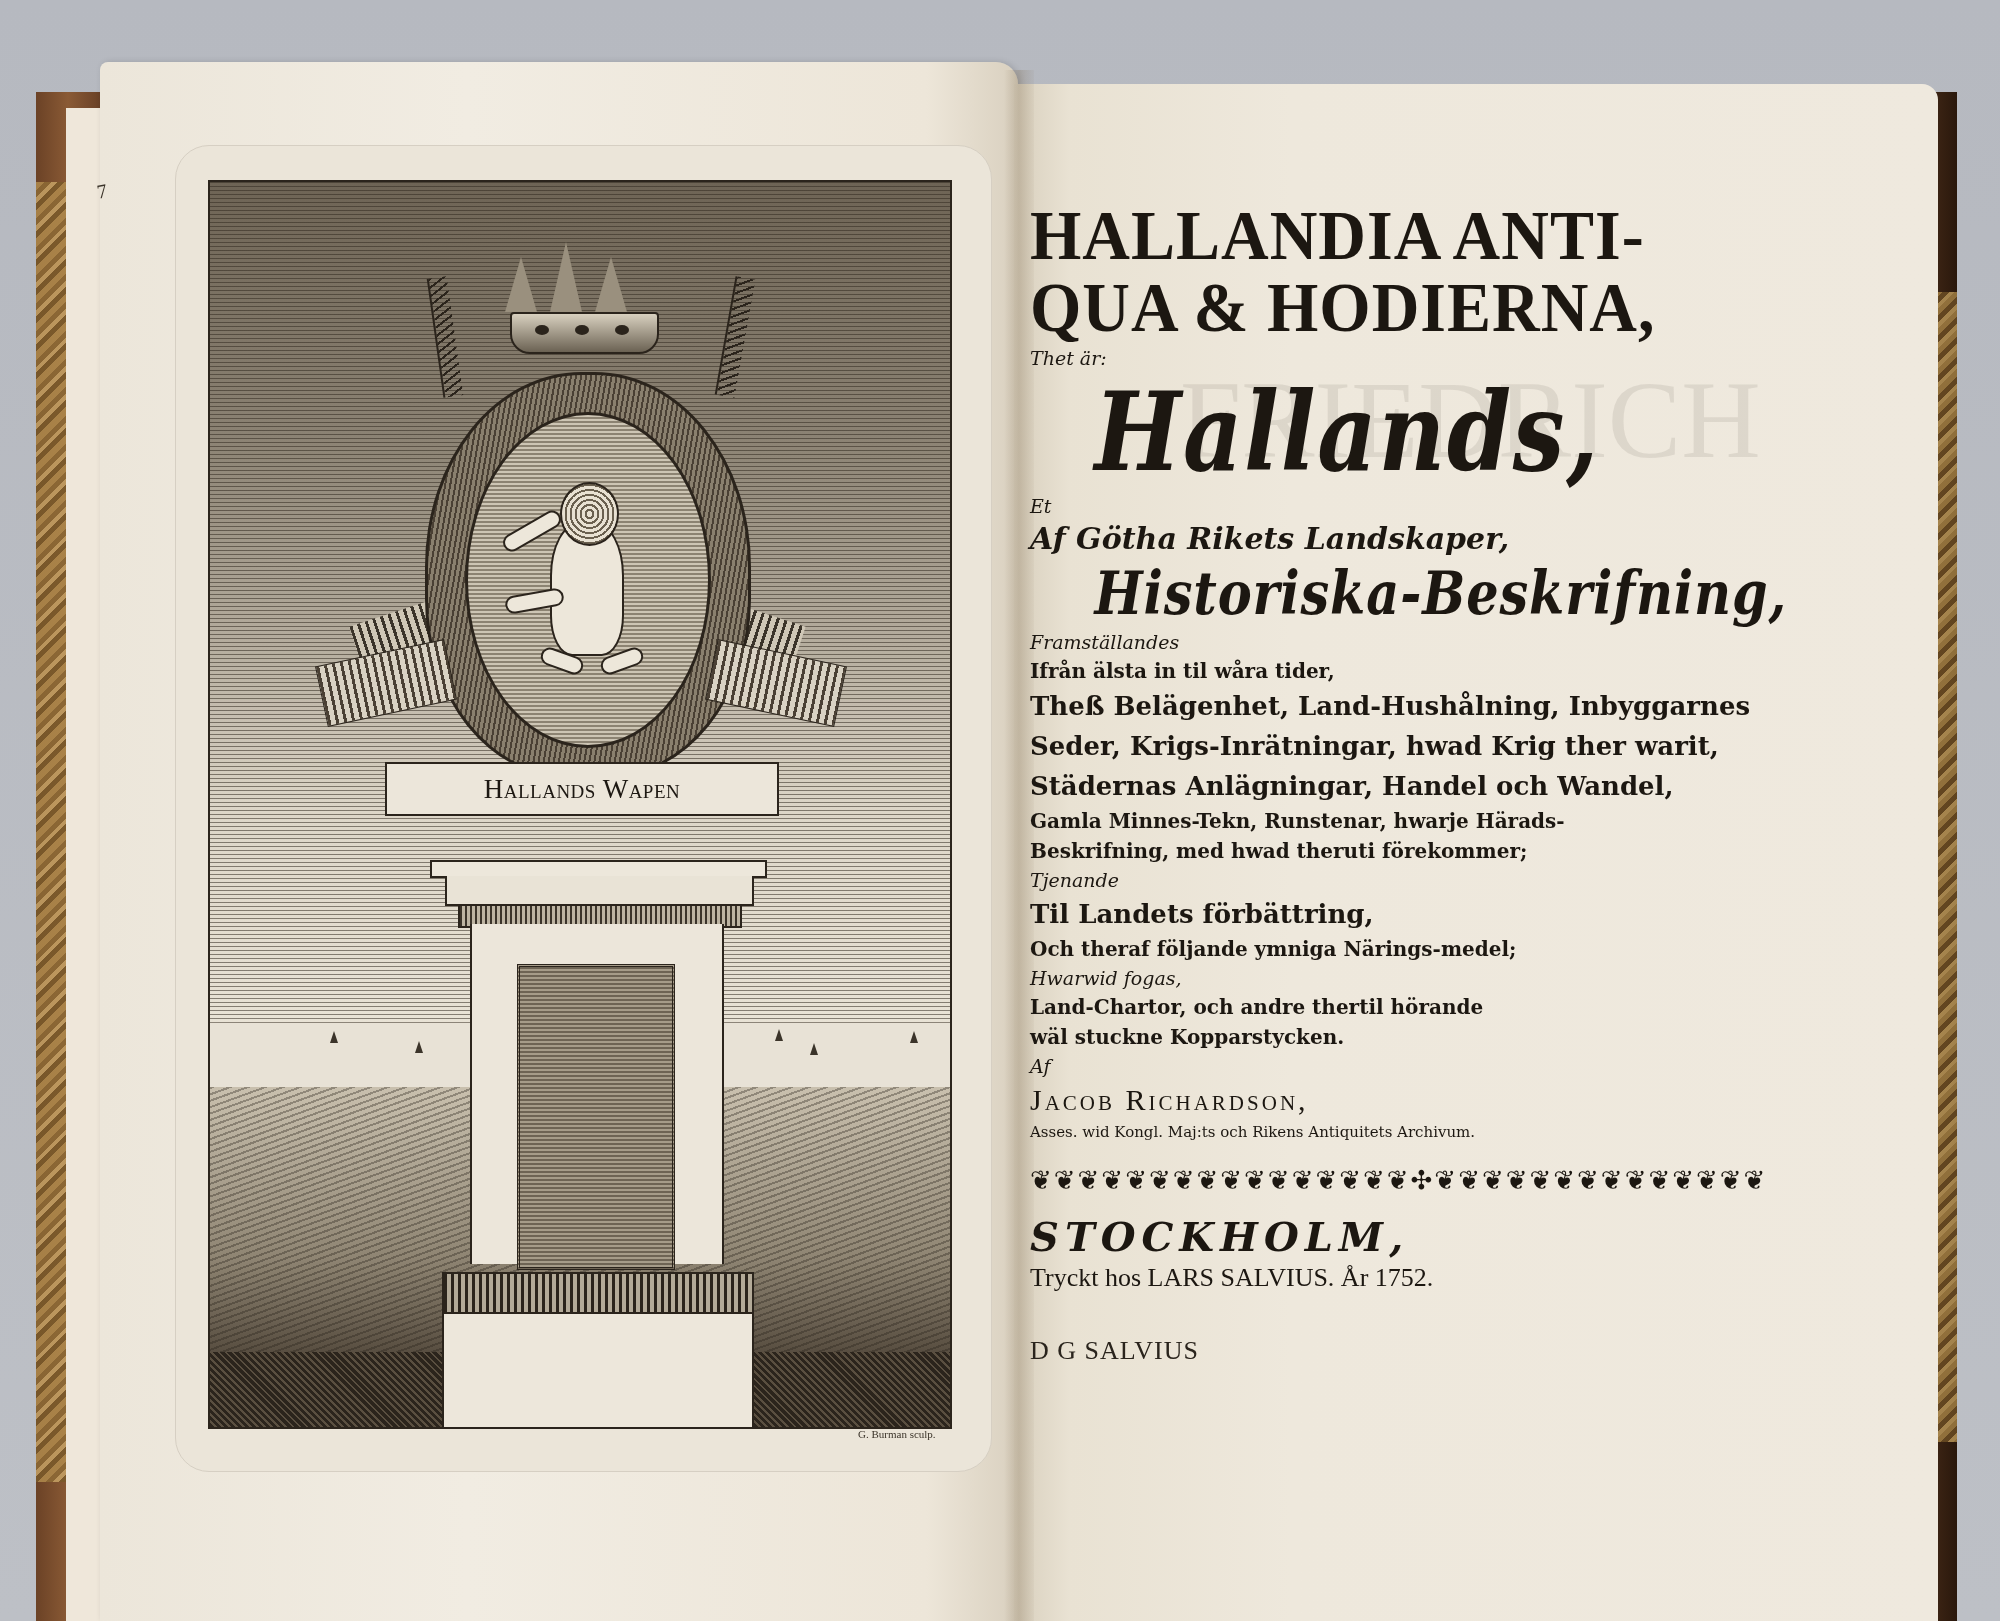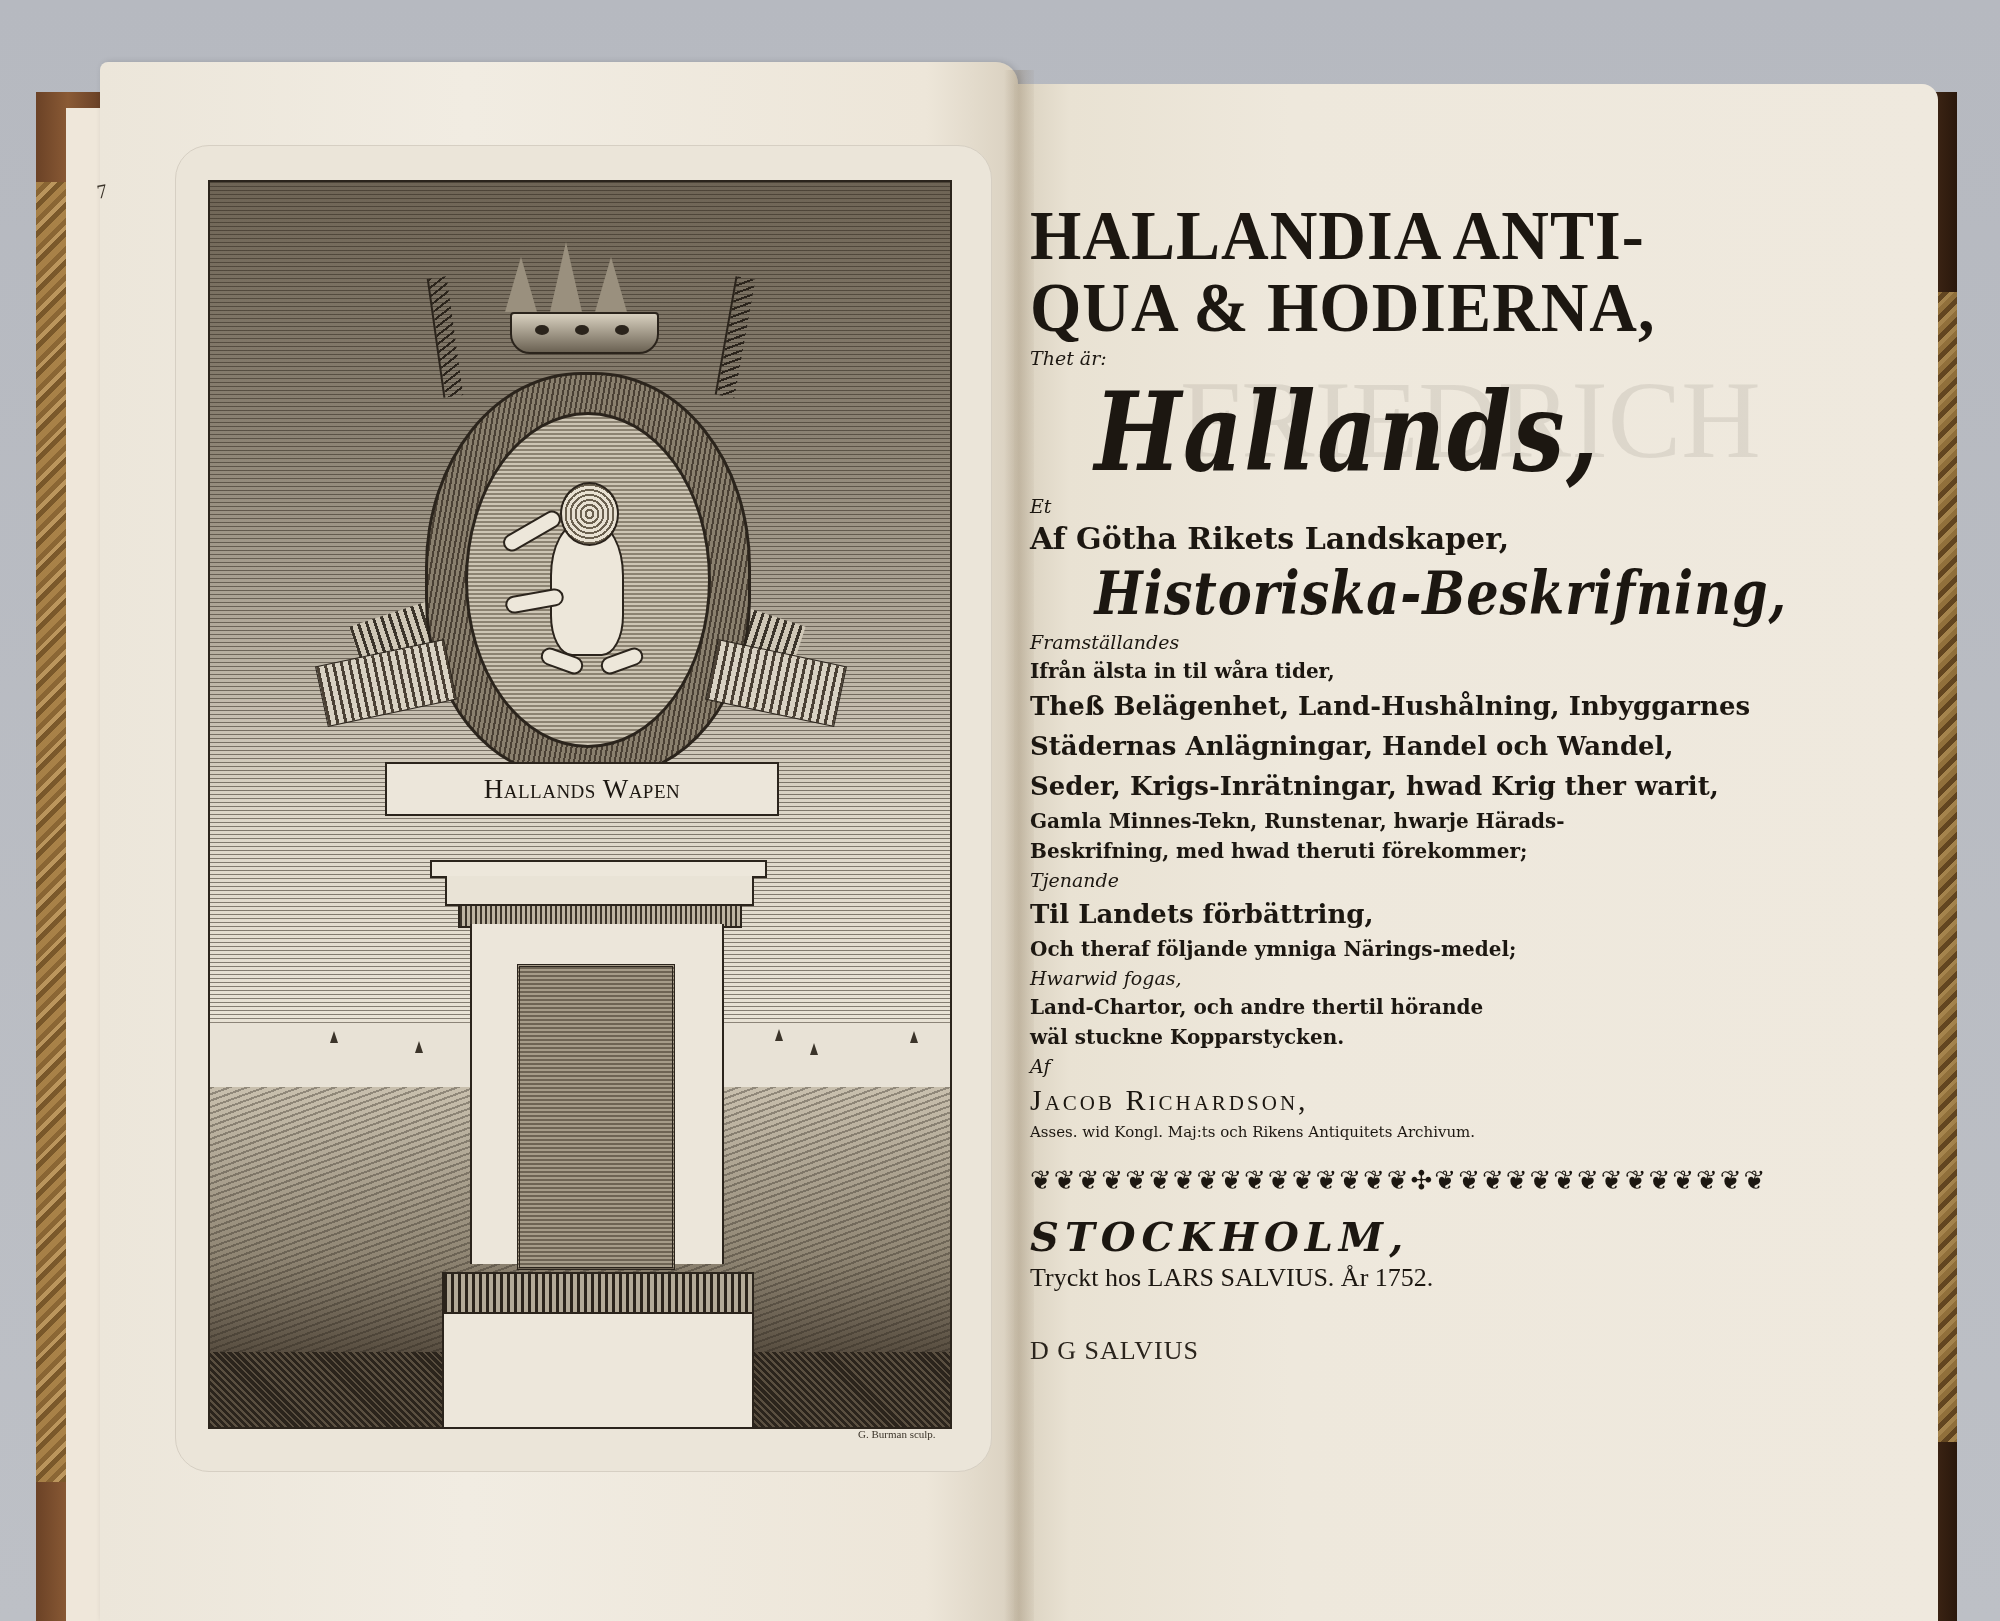--- a/index.html
+++ b/index.html
@@ -54,21 +54,21 @@
   .panel{position:absolute;left:307px;top:782px;width:152px;height:300px;border:3px double #2b241c;background:repeating-linear-gradient(180deg,#6e6454 0 2px,#a69c89 2px 4px);}
   .base-molding{position:absolute;left:232px;top:1090px;width:308px;height:40px;background:repeating-linear-gradient(90deg,#2b241c 0 3px,#b3aa98 3px 7px);border:2px solid #2b241c;}
   .base{position:absolute;left:232px;top:1130px;width:308px;height:135px;background:#ede7db;border:2px solid #2b241c;}
   .signature{position:absolute;left:858px;top:1428px;font-family:"Liberation Serif",serif;font-size:11px;color:#3b342a;}
   .ink-mark{position:absolute;left:97px;top:180px;font-family:"Liberation Serif",serif;font-size:20px;color:#3b342a;transform:rotate(-10deg);}
   
   .title-block{position:absolute;left:1030px;top:200px;width:860px;text-align:left;color:#1c1711;}
   .t-roman{font-family:"Liberation Serif",serif;font-weight:bold;font-size:66px;line-height:72px;letter-spacing:1px;transform:scaleY(1.05);}
   .t-small{font-family:"DejaVu Serif",serif;font-size:19px;line-height:28px;font-style:italic;}
   .t-fraktur-huge{font-family:"DejaVu Serif",serif;font-weight:bold;font-size:108px;line-height:120px;letter-spacing:2px;font-style:italic;transform:scaleX(.85);}
-  .t-fraktur-mid{font-family:"DejaVu Serif",serif;font-weight:bold;font-size:30px;line-height:38px;}
+  .t-fraktur-mid{font-family:"DejaVu Serif",serif;font-weight:bold;font-size:30px;line-height:38px;font-style:italic;}
   .t-fraktur-big{font-family:"DejaVu Serif",serif;font-weight:bold;font-size:60px;line-height:70px;letter-spacing:1px;font-style:italic;transform:scaleX(.85);}
   .t-body{font-family:"DejaVu Serif",serif;font-weight:bold;font-size:26px;line-height:40px;}
   .t-body-s{font-family:"DejaVu Serif",serif;font-weight:bold;font-size:20px;line-height:30px;}
   .t-author{font-family:"Liberation Serif",serif;font-size:30px;line-height:40px;letter-spacing:3px;font-variant:small-caps;}
   .t-asses{font-family:"DejaVu Serif",serif;font-size:15px;line-height:24px;}
   .ornament{font-family:"DejaVu Sans",sans-serif;font-size:26px;letter-spacing:2px;line-height:40px;margin:16px 0 14px 0;color:#1c1711;}
   .t-city{font-family:"DejaVu Serif",serif;font-weight:bold;font-size:40px;line-height:46px;letter-spacing:6px;font-style:italic;}
   .t-imprint{font-family:"Liberation Serif",serif;font-size:26px;line-height:36px;}
   .t-stamp{font-family:"Liberation Serif",serif;font-size:26px;line-height:30px;margin-top:40px;color:#2a241d;letter-spacing:1px;}
   .bleed{position:absolute;left:1180px;top:360px;width:560px;height:700px;color:rgba(70,60,50,.10);font-family:"Liberation Serif",serif;font-size:110px;line-height:120px;text-align:center;}
@@ -155,22 +155,22 @@
   <div class="t-roman">HALLANDIA ANTI-</div>
   <div class="t-roman">QUA &amp; HODIERNA,</div>
   <div class="t-small">Thet är:</div>
   <div class="t-fraktur-huge">Hallands,</div>
   <div class="t-small">Et</div>
   <div class="t-fraktur-mid">Af Götha Rikets Landskaper,</div>
   <div class="t-fraktur-big">Historiska-Beskrifning,</div>
   <div class="t-small">Framställandes</div>
   <div class="t-body-s">Ifrån älsta in til wåra tider,</div>
   <div class="t-body">Theß Belägenhet, Land-Hushålning, Inbyggarnes</div>
+  <div class="t-body">Seder, Krigs-Inrätningar, hwad Krig ther warit,</div>
   <div class="t-body">Städernas Anlägningar, Handel och Wandel,</div>
-  <div class="t-body">Seder, Krigs-Inrätningar, hwad Krig ther warit,</div>
   <div class="t-body-s">Gamla Minnes-Tekn, Runstenar, hwarje Härads-</div>
   <div class="t-body-s">Beskrifning, med hwad theruti förekommer;</div>
   <div class="t-small">Tjenande</div>
   <div class="t-body">Til Landets förbättring,</div>
   <div class="t-body-s">Och theraf följande ymniga Närings-medel;</div>
   <div class="t-small">Hwarwid fogas,</div>
   <div class="t-body-s">Land-Chartor, och andre thertil hörande</div>
   <div class="t-body-s">wäl stuckne Kopparstycken.</div>
   <div class="t-small">Af</div>
   <div class="t-author">Jacob Richardson,</div>

